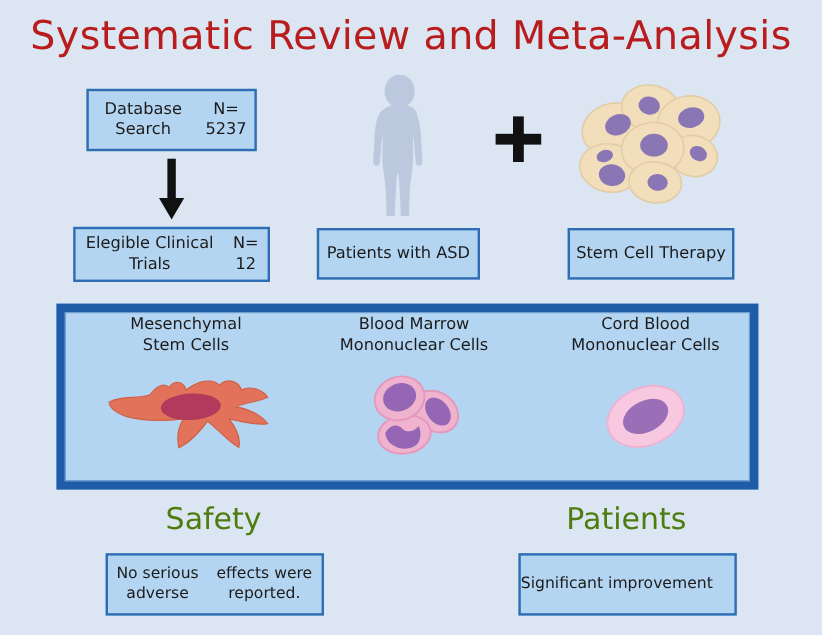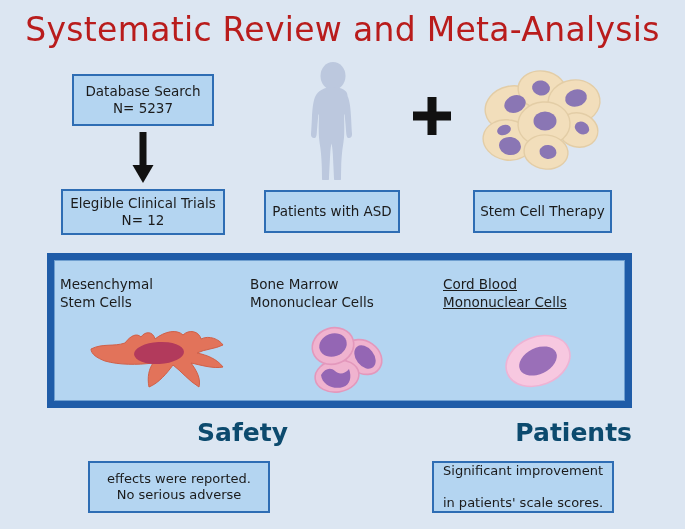--- a/index.html
+++ b/index.html
@@ -34,21 +34,21 @@
     white-space: nowrap;
   }
 
   
   .lbox {
     position: absolute;
     box-sizing: border-box;
     background: #b4d5f1;
     border: 2px solid #2e6db4;
     display: flex;
-    flex-direction: column;
+    flex-direction: row;
     align-items: center;
     justify-content: center;
     text-align: center;
     font-size: 13.5px;
     line-height: 1.25;
     color: #1b1b1b;
   }
   .lbox .ln { display: block; }
 
   #box-database-search { left: 72px;  top: 74px;  width: 142px; height: 52px; }
@@ -100,44 +100,45 @@
     width: 585px;
     height: 155px;
     box-sizing: border-box;
     background: #b4d5f1;
     border: 7px solid #1f5ca8;
     outline: 1px solid #6f9fd0;
     outline-offset: -8px;
   }
   .cell-col {
     position: absolute;
-    top: 16px;
+    top: 2px;
     width: 190px;
+    text-align: center;
   }
   .cell-col .cell-label {
     font-size: 13.5px;
     line-height: 1.3;
     color: #1b1b1b;
   }
   #cell-col-mesenchymal { left: 6px;   }
   #cell-col-bone-marrow { left: 196px; }
-  #cell-col-cord-blood  { left: 389px; text-decoration: underline; }
+  #cell-col-cord-blood  { left: 389px; }
 
   .cell-art {
     margin: 10px auto 0;
     display: block;
   }
 
   
   .outcome-heading {
     position: absolute;
     font-size: 25px;
-    font-weight: 700;
-    color: #0c4a6e;
-    text-align: right;
+    font-weight: 400;
+    color: #4d7c0f;
+    text-align: center;
     width: 220px;
   }
   #heading-safety   { left: 68px;  top: 418px; }
   #heading-efficacy { left: 412px; top: 418px; }
 
   #box-safety-result   { left: 88px;  top: 461px; width: 182px; height: 52px; font-size: 13px; }
   #box-efficacy-result { left: 432px; top: 461px; width: 182px; height: 52px; font-size: 13px; justify-content: space-between; }
 </style>
 </head>
 <body>
@@ -254,21 +255,21 @@
                  C 84 52 76 62 66 66
                  C 64 56 66 48 70 42
                  C 54 44 36 44 22 40
                  C 14 37 8 33 8 28 Z" fill="#e2735a" stroke="#d06048" stroke-width="1"></path>
         <ellipse cx="76" cy="32" rx="25" ry="11" fill="#b23a5c" transform="rotate(-3 76 32)"></ellipse>
       </svg>
     </div>
 
     <div class="cell-col" id="cell-col-bone-marrow">
       <div class="cell-label">
-        <span class="ln">Bone Marrow</span><br>
+        <span class="ln">Blood Marrow</span><br>
         <span class="ln">Mononuclear Cells</span>
       </div>
       <svg class="cell-art" width="100" height="80" viewBox="0 0 100 80">
         <g stroke="#e398bc" stroke-width="1.6">
           <ellipse cx="68" cy="36" rx="20" ry="16" fill="#f0b3cf" transform="rotate(35 68 36)"></ellipse>
           <ellipse cx="42" cy="55" rx="22" ry="16" fill="#f0b3cf" transform="rotate(-8 42 55)"></ellipse>
           <ellipse cx="38" cy="25" rx="21" ry="18" fill="#f0b3cf" transform="rotate(-18 38 25)"></ellipse>
         </g>
         <g fill="#9466b4">
           <ellipse cx="70" cy="36" rx="13" ry="9" transform="rotate(52 70 36)"></ellipse>
@@ -286,23 +287,22 @@
       <svg class="cell-art" width="100" height="80" viewBox="0 0 100 80">
         <ellipse cx="50" cy="40" rx="33" ry="24" fill="#f7c8e0" stroke="#eeb3d4" stroke-width="1.6" transform="rotate(-22 50 40)"></ellipse>
         <ellipse cx="50" cy="40" rx="20" ry="13" fill="#9a6fb8" transform="rotate(-26 50 40)"></ellipse>
       </svg>
     </div>
 
   </div>
 
   <div class="outcome-heading" id="heading-safety">Safety</div>
   <div class="lbox" id="box-safety-result">
+    <span class="ln">No serious adverse</span>
     <span class="ln">effects were reported.</span>
-    <span class="ln">No serious adverse</span>
   </div>
 
   <div class="outcome-heading" id="heading-efficacy">Patients</div>
   <div class="lbox" id="box-efficacy-result">
     <span class="ln">Significant improvement</span>
-    <span class="ln">in patients' scale scores.</span>
   </div>
 
 </div>
 
 </body></html>

